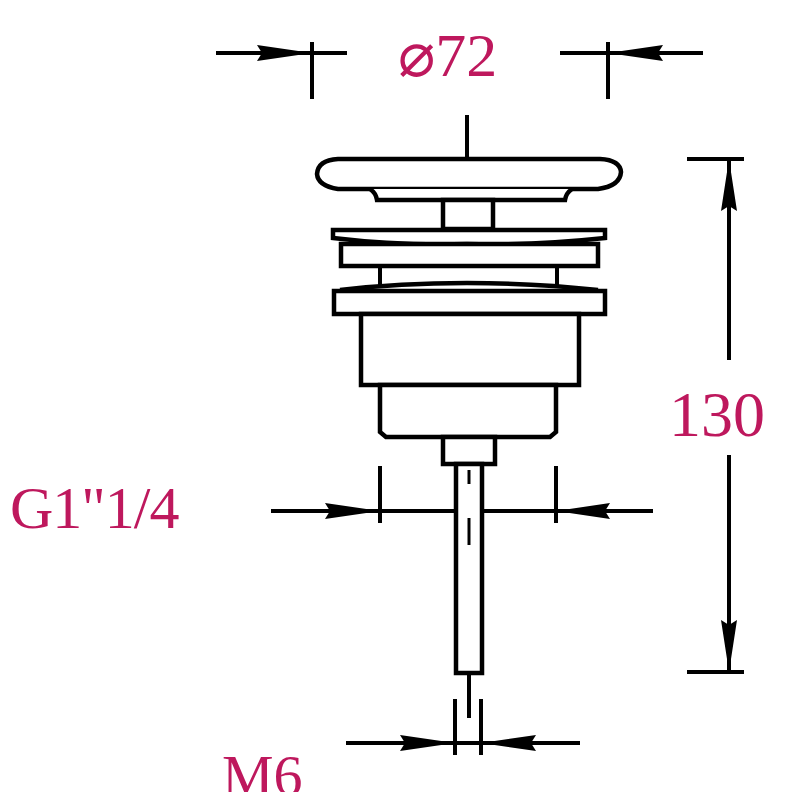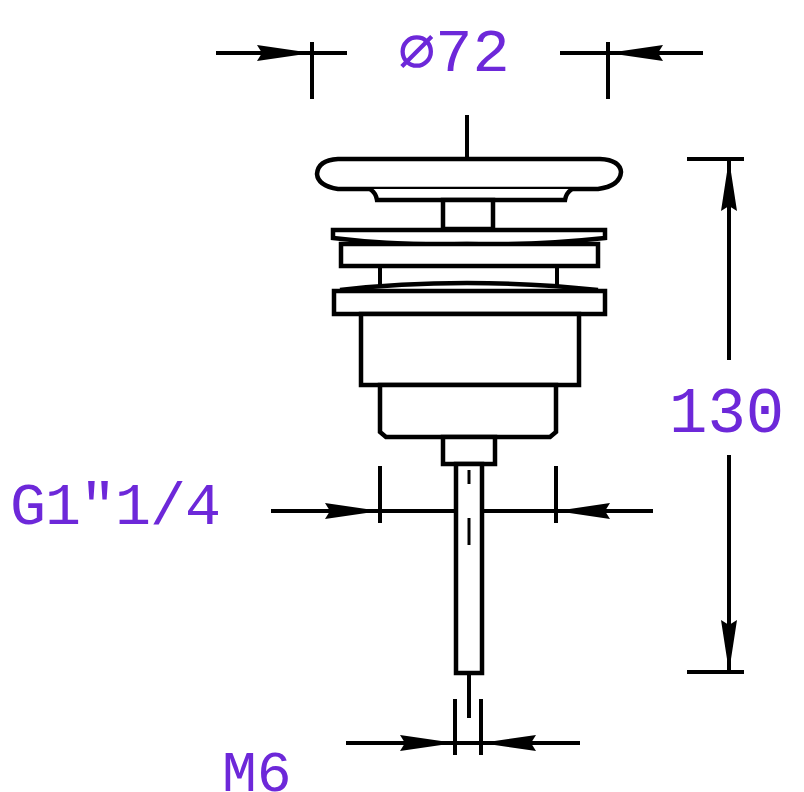--- a/index.html
+++ b/index.html
@@ -3,22 +3,22 @@
 <meta charset="utf-8">
 <style>
   html, body { margin: 0; padding: 0; background: #ffffff; }
   body { width: 804px; height: 792px; overflow: hidden; position: relative; }
   #drawing { position: absolute; left: 0; top: 0; width: 804px; height: 792px; }
   .ln { stroke: #000; stroke-width: 4; fill: none; stroke-linecap: butt; }
   .thin { stroke: #000; stroke-width: 3; fill: none; }
   .part { stroke: #000; stroke-width: 4.5; fill: #fff; stroke-linejoin: miter; }
   .arrow { fill: #000; stroke: none; }
   .label {
-    position: absolute; color: #6d28d9;
-    font-family: Liberation Mono, monospace; font-weight: normal;
+    position: absolute; color: #be185d;
+    font-family: Liberation Serif, serif; font-weight: normal;
     line-height: 1; white-space: nowrap;
   }
   #lbl-dia { left: 398px; top: 24px; font-size: 62px; }
   #lbl-height { left: 669px; top: 383px; font-size: 64px; text-align: center; }
   #lbl-thread { left: 10px; top: 478px; font-size: 60px; letter-spacing: -1px; }
   #lbl-m6 { left: 222px; top: 710px; font-size: 58px; margin-top: 37px; }
 </style>
 </head>
 <body>
 

